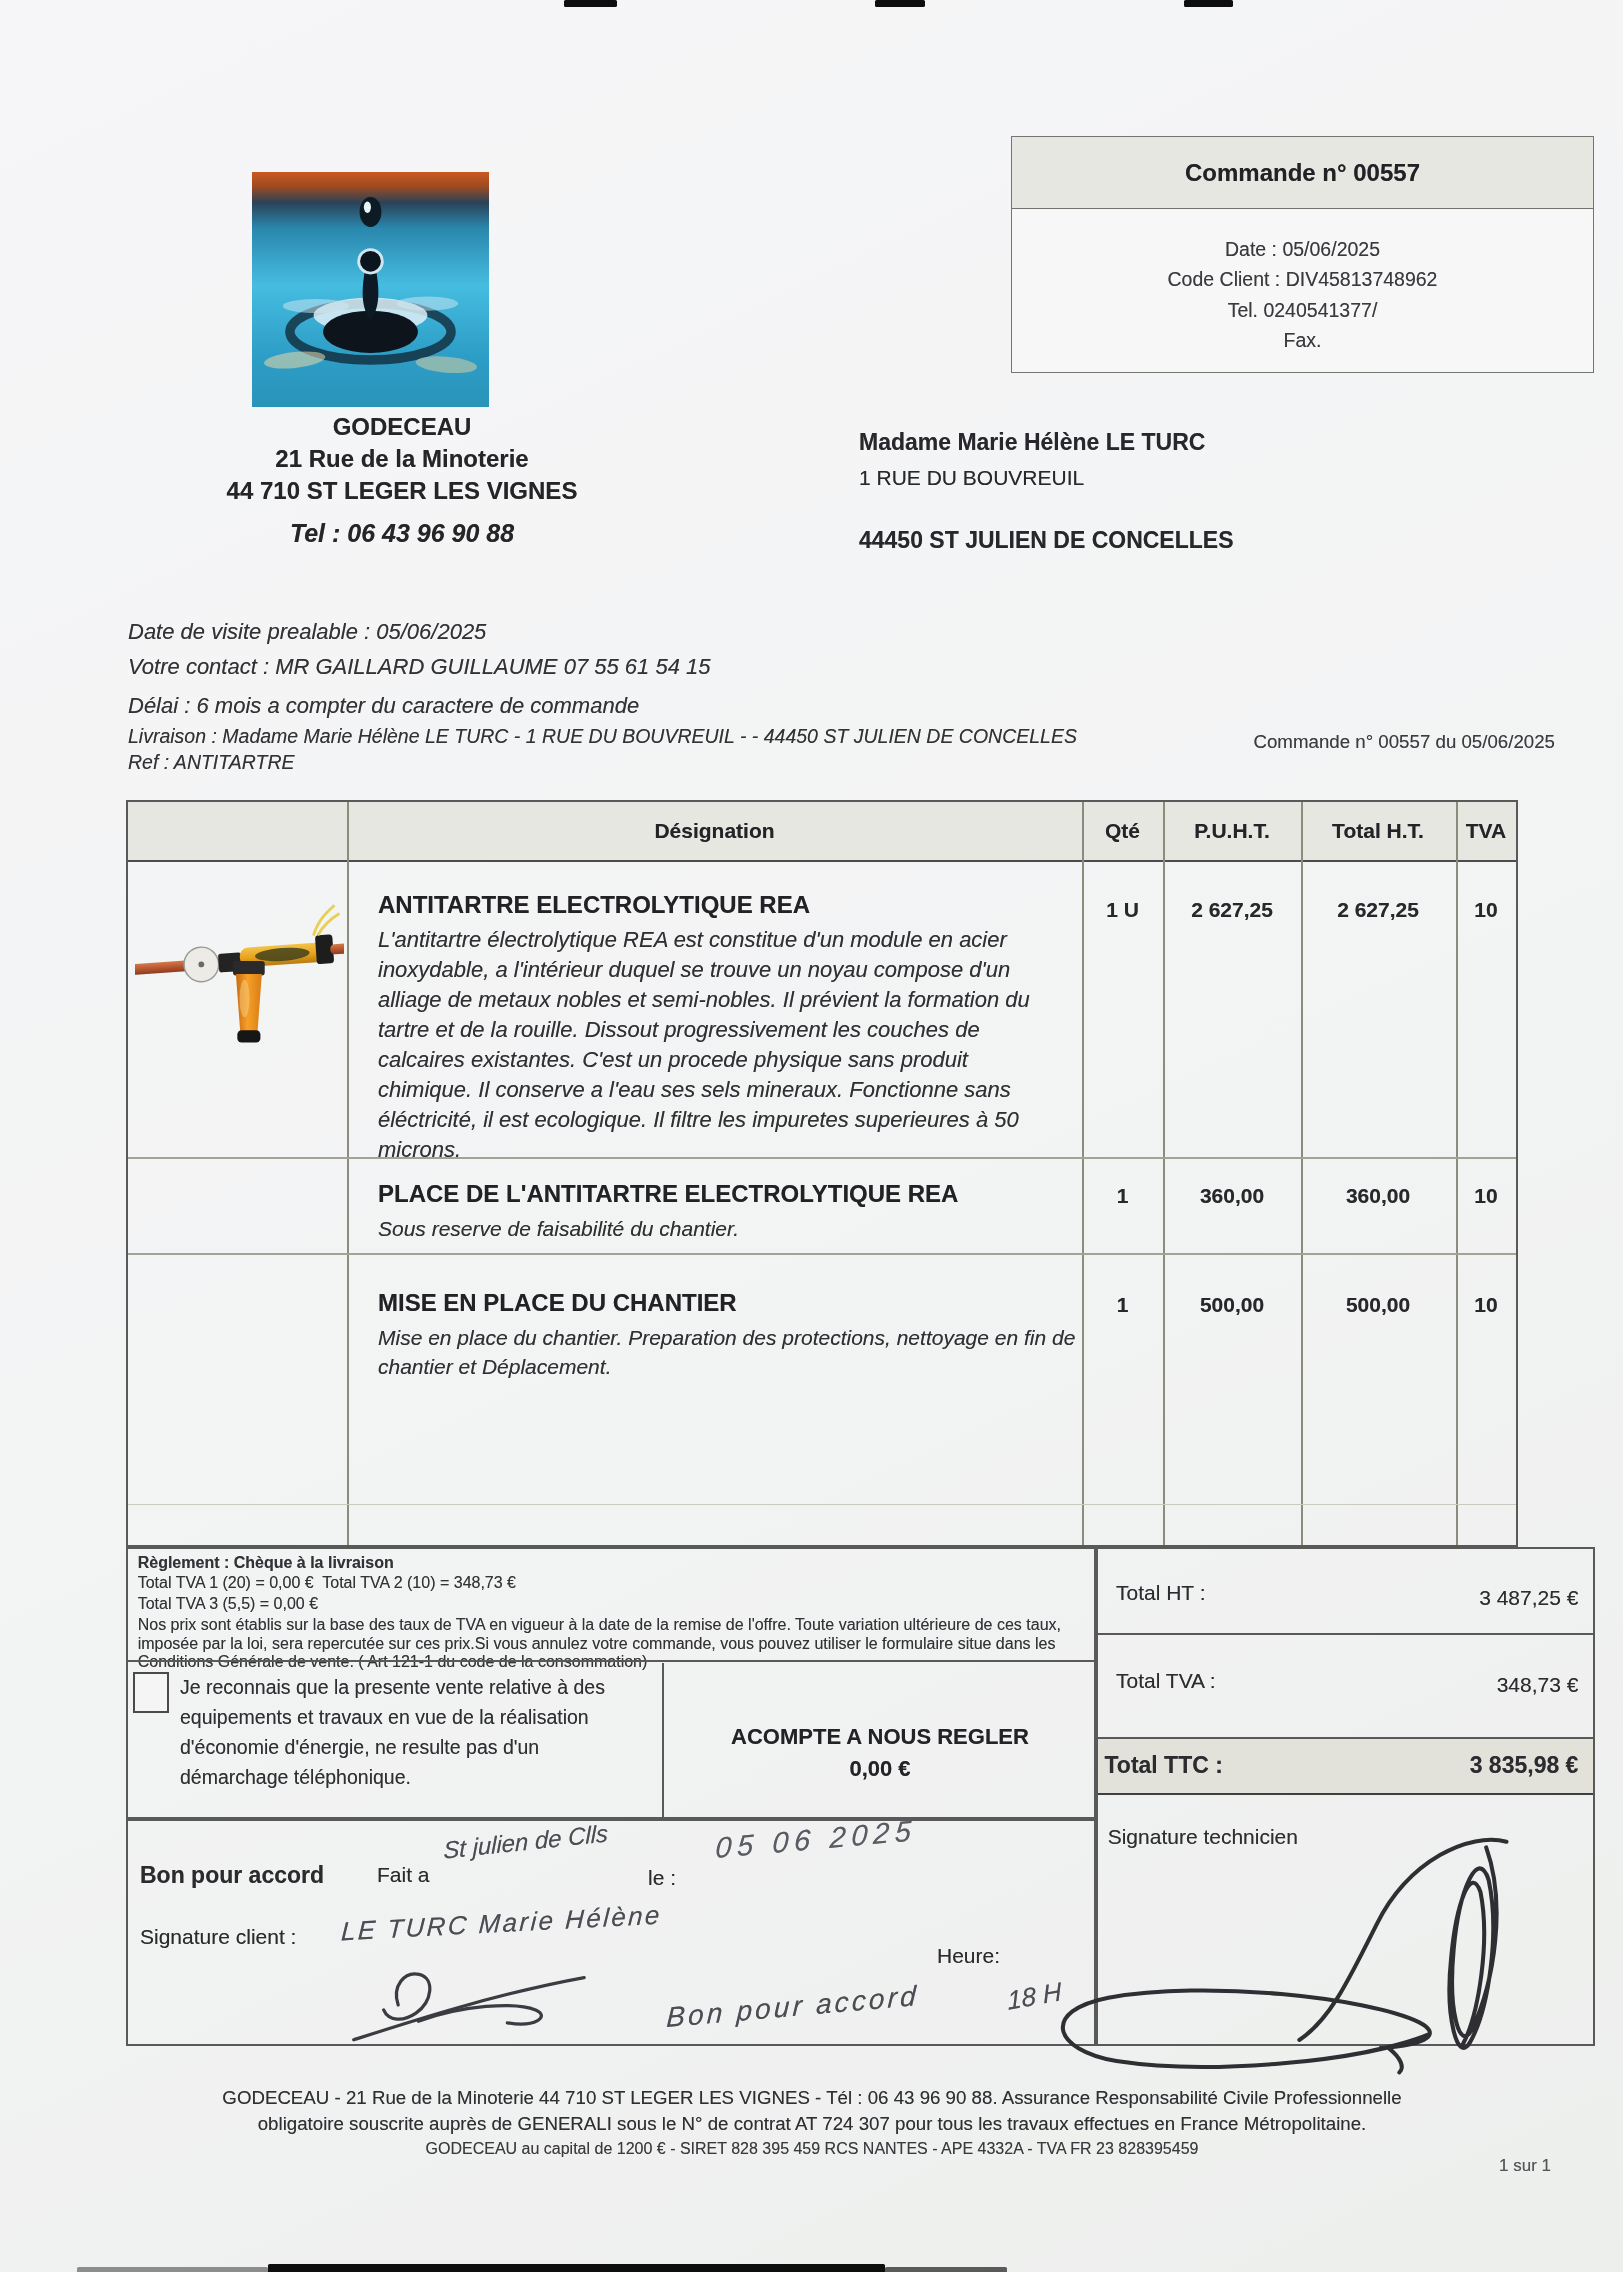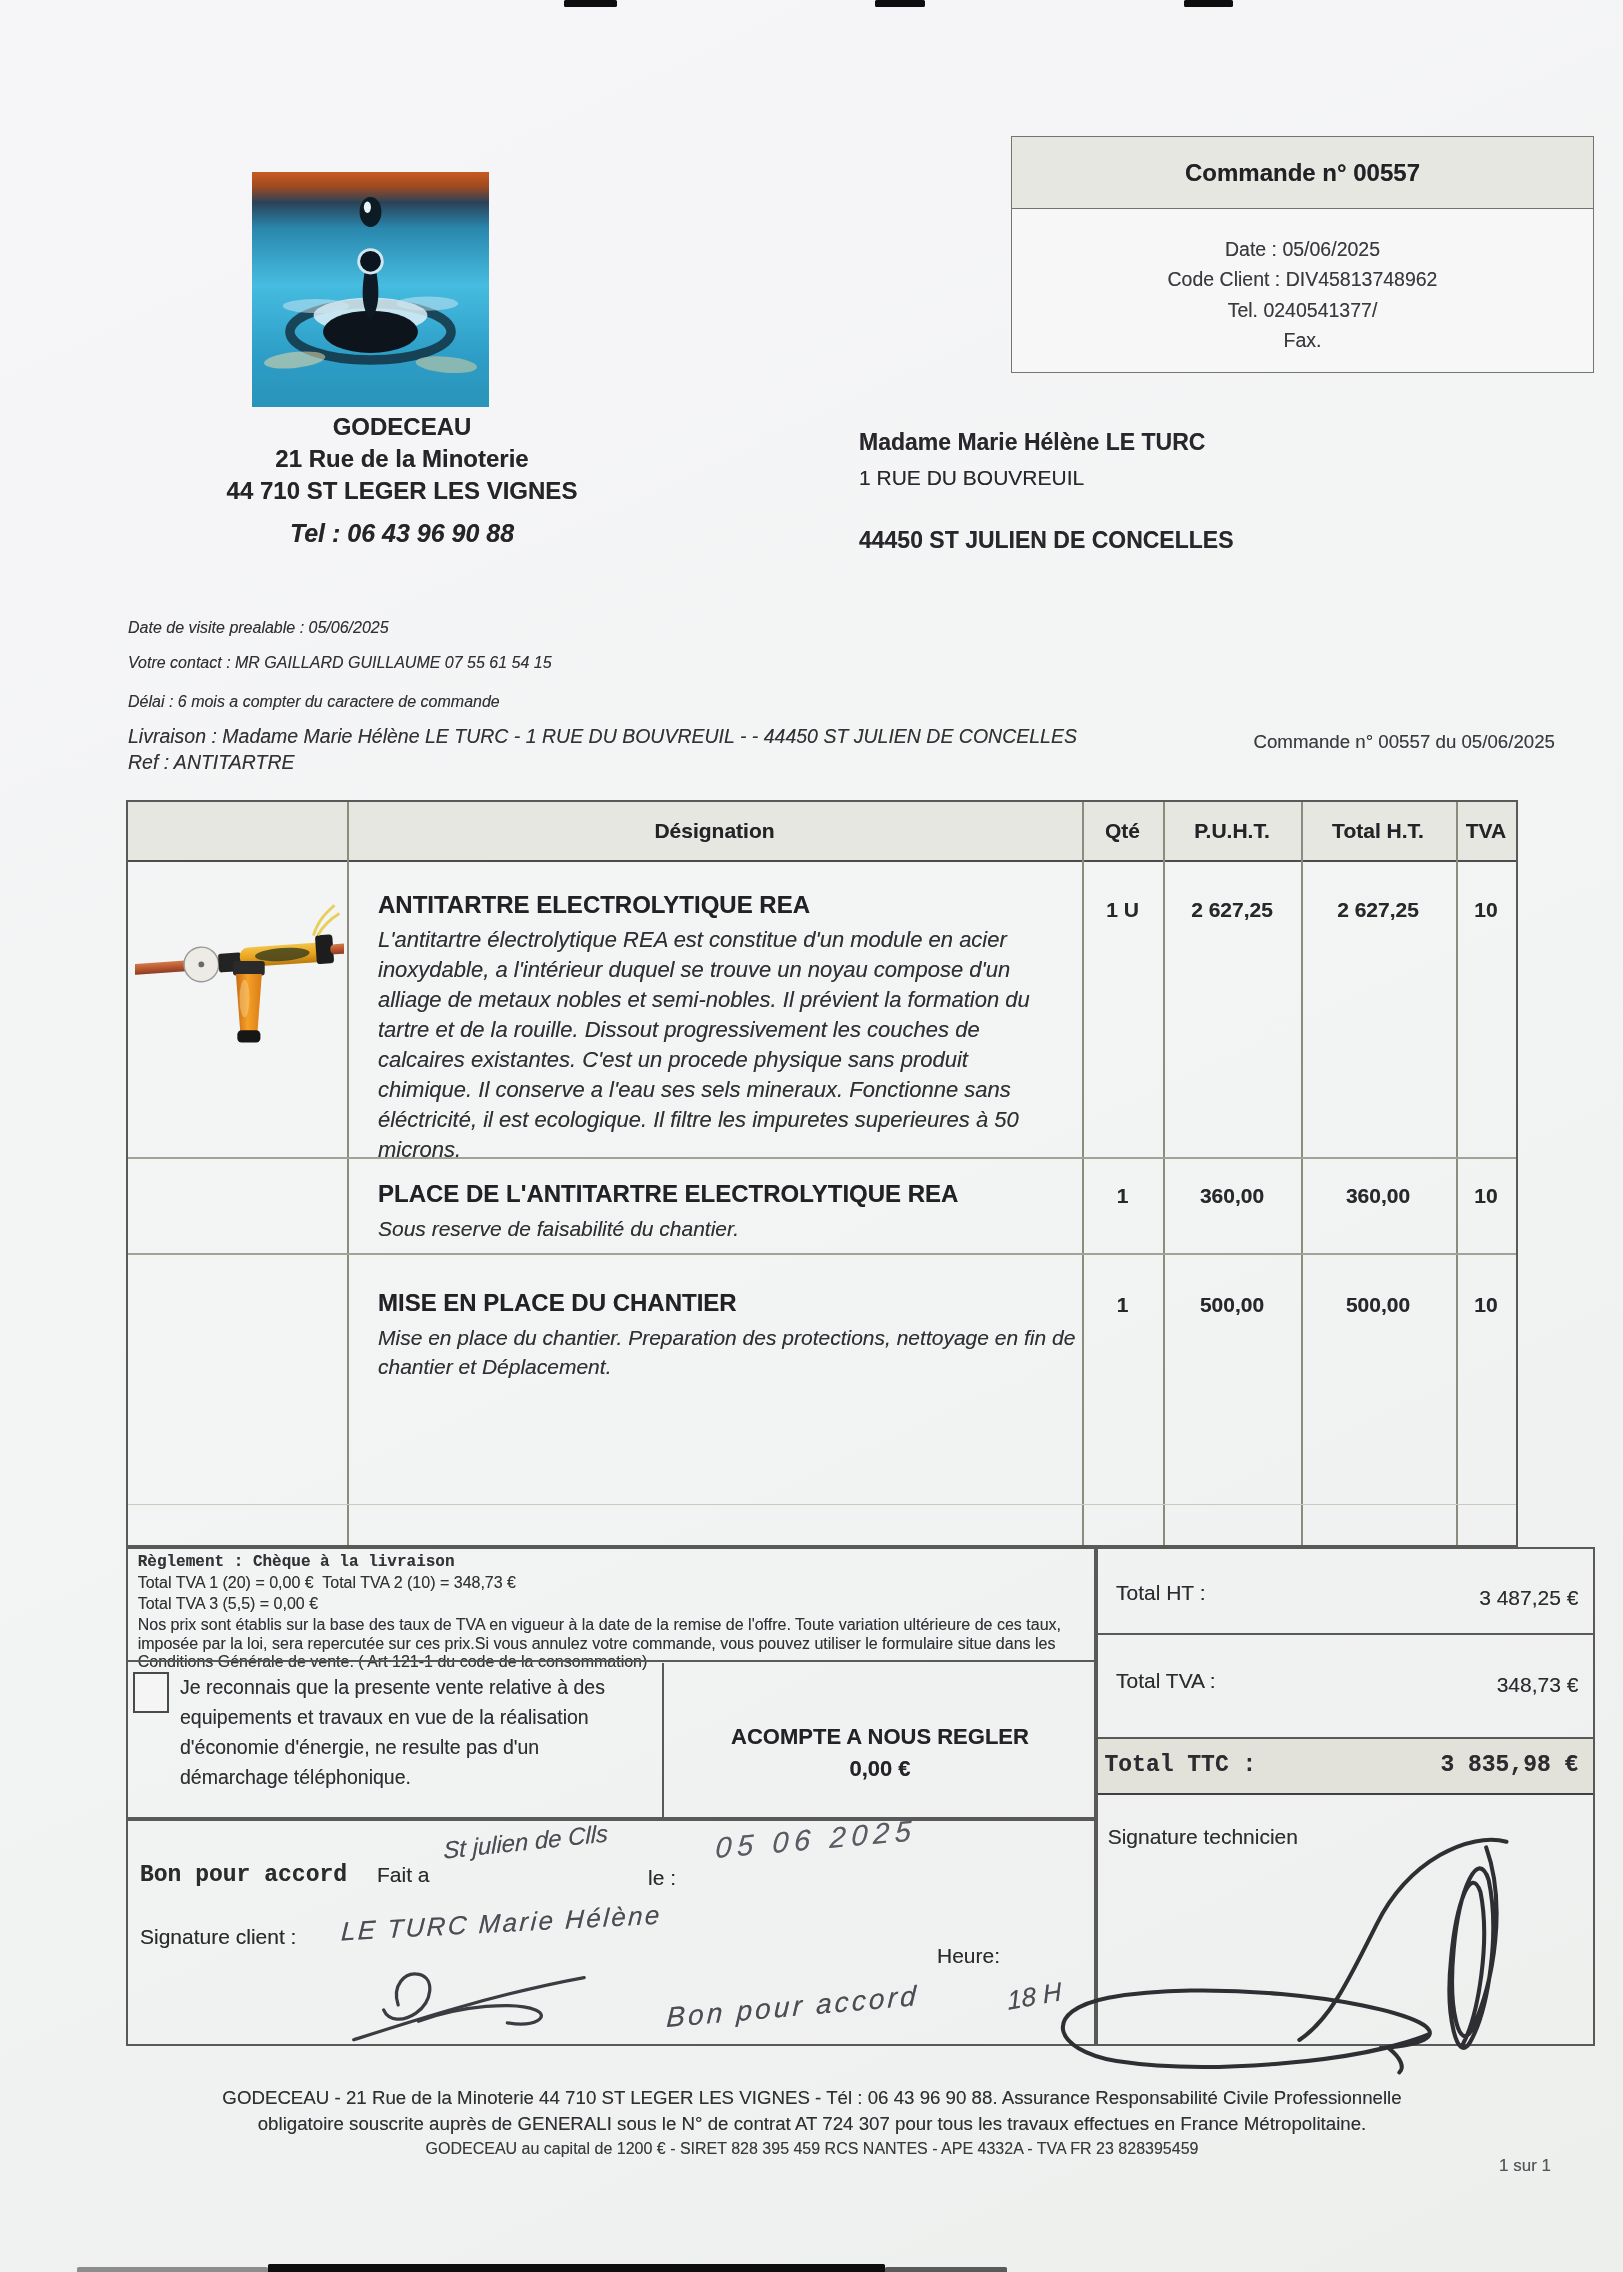--- a/index.html
+++ b/index.html
@@ -3,41 +3,41 @@
 <meta charset="utf-8">
 <style>
   html,body { margin:0; padding:0; background:#d8d8d8; }
   .page {
     position:relative; width:1624px; height:2273px; overflow:hidden;
     background:linear-gradient(155deg,#f6f6f8 0%,#f2f3f3 55%,#edefed 100%);
     font-family:"Liberation Sans", sans-serif; color:#2b2b2e;
     text-shadow:0 0 0.4px rgba(40,40,44,0.45);
   }
   .abs { position:absolute; }
-  .b { font-weight:bold;font-family:Liberation Mono, monospace; }
+  .b { font-weight:bold; }
   .right { text-align:right; }
 
   
   .artifact { position:absolute; background:#0e0e0e; border-radius:1.6px; }
 
   
   .company { left:122px; top:411px; width:560px; text-align:center; font-weight:bold; font-size:24px; line-height:32px; color:#252528; }
   .company .tel { margin-top:9.7px; font-style:italic; font-size:25px; }
 
   .order-box { left:1011px; top:136px; width:583px; height:237px; border:1.6px solid #747470; box-sizing:border-box; background:#f7f7f8; }
   .order-box .hd { height:71px; background:#e7e7e1; border-bottom:1.6px solid #74746e; font-weight:bold; font-size:24px; line-height:71px; text-align:center; color:#222226; }
   .order-box .bd { padding-top:29px; text-align:center; font-size:19.5px; color:#3a3a3e; }
   .order-box .bd div { margin-bottom:7.3px; }
 
   .customer { left:859px; top:421px; font-size:21px; color:#28282c; }
   .customer .nm { font-weight:bold; font-size:23px;margin-top:8px; }
   .customer .st { margin-top:9.7px; }
   .customer .ct { margin-top:37px; font-weight:bold; font-size:23px; }
 
-  .info { font-style:italic; font-size:16px; color:#323236; }
+  .info { font-style:italic; font-size:22px; color:#323236; }
 
   
   .tbl { left:126px; top:800px; width:1392px; height:747px; border:2.4px solid #59595a; box-sizing:border-box; }
   .thead { position:absolute; left:0; top:0; width:100%; height:60px; background:#e7e7e1; border-bottom:2.4px solid #4c4c4c; box-sizing:border-box; }
   .hcell { position:absolute; top:0; height:48px; line-height:58px; text-align:center; font-weight:bold; font-size:21px; color:#242428; }
   .vline { position:absolute; top:0; bottom:0; width:1.6px; background:#8c8c7e; }
   .hline { position:absolute; left:0; right:0; height:1.6px; background:#a2a296; }
   .hline.faint { height:0.8px; background:#c9c9bf; }
   .cell-num { position:absolute; text-align:center; font-weight:bold; font-size:21px; color:#28282c; }
   .row-title { position:absolute; font-weight:bold; font-size:24px; color:#222226; }

